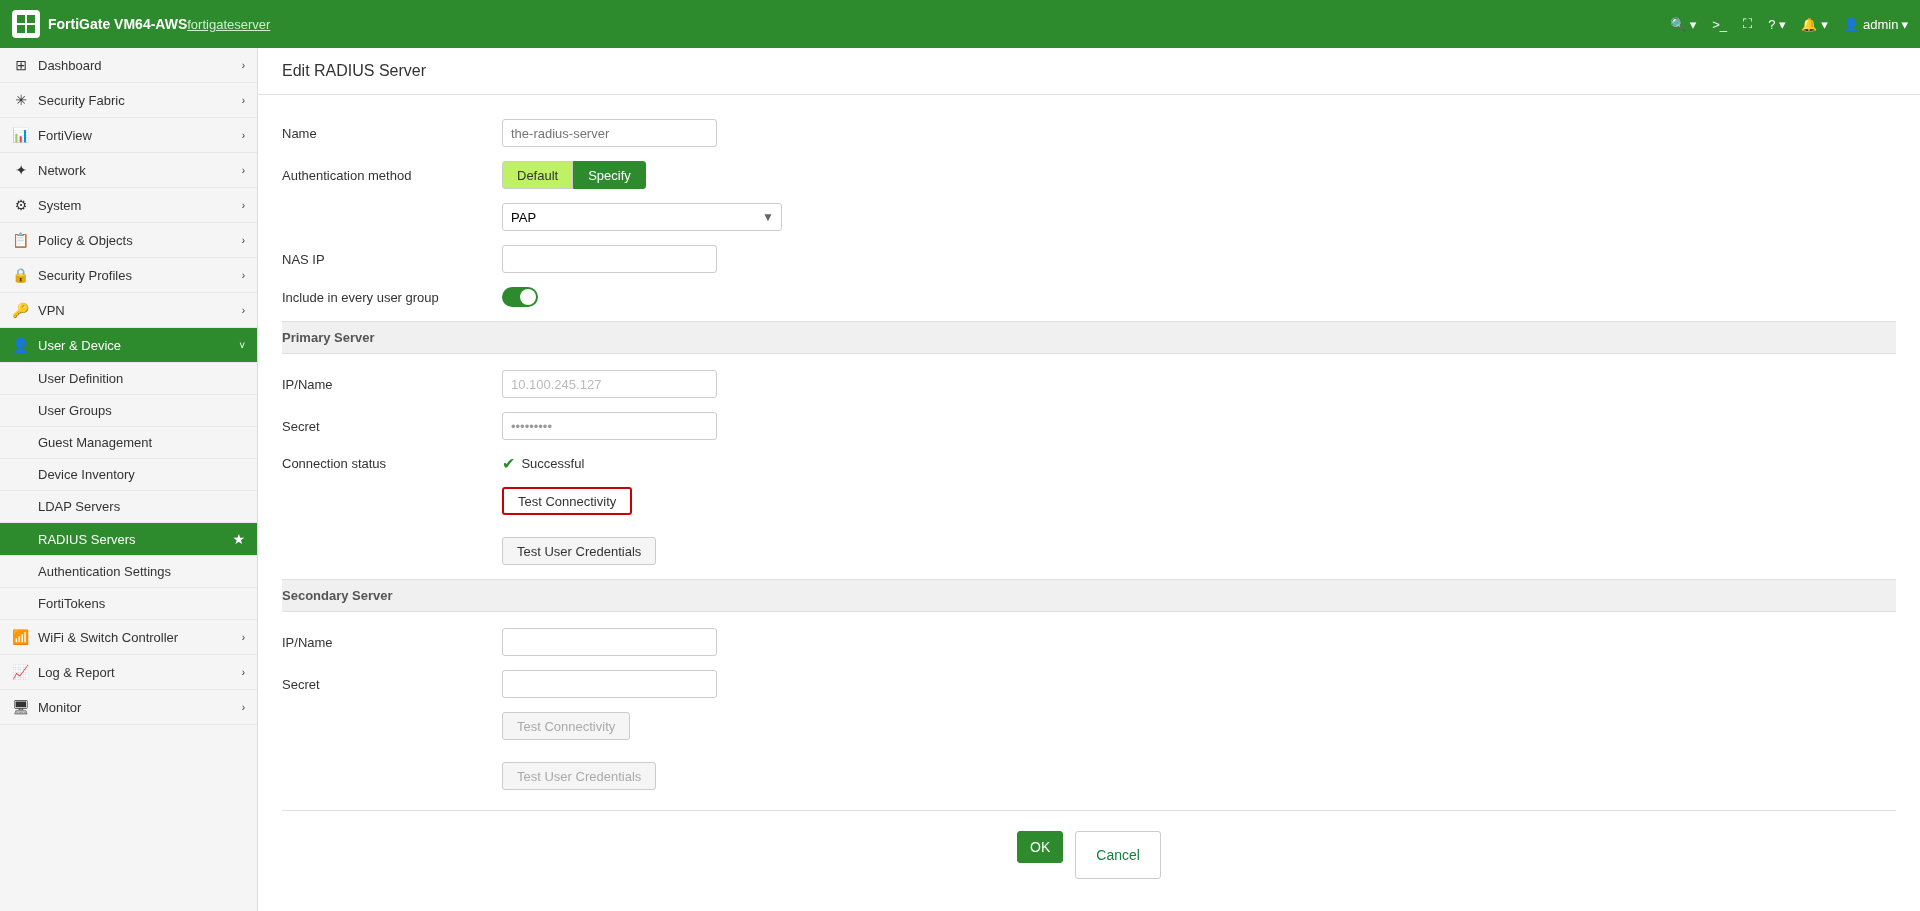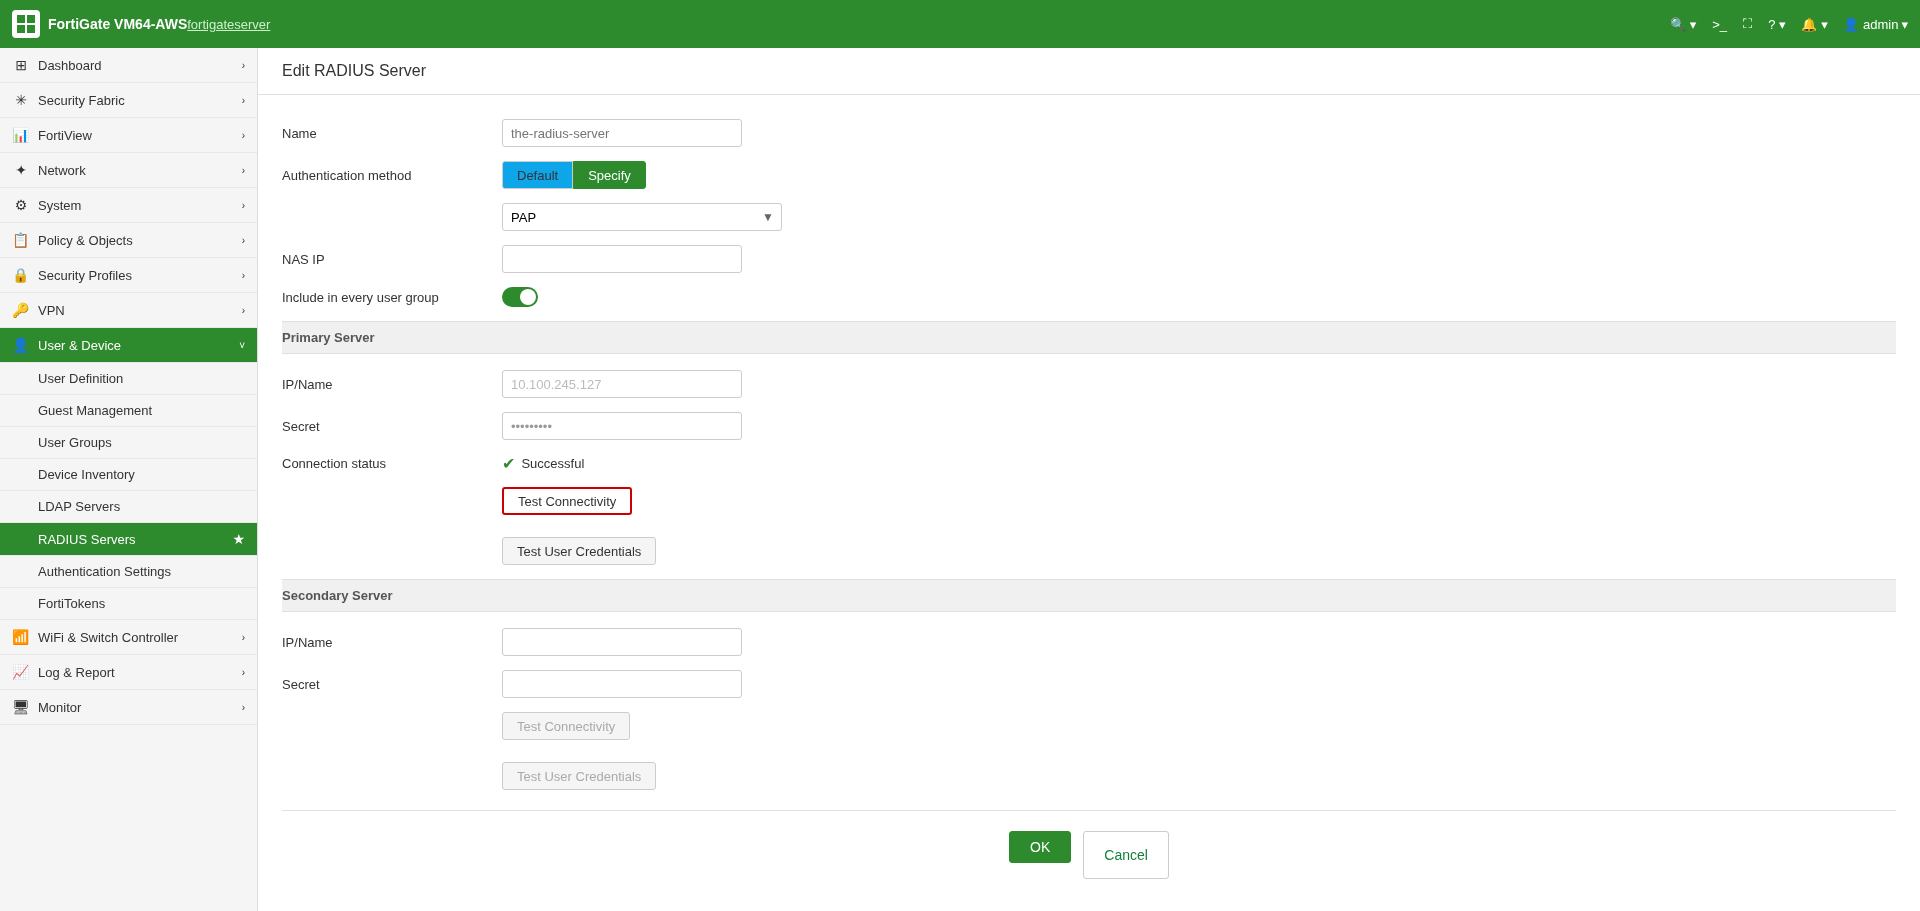--- a/index.html
+++ b/index.html
@@ -139,35 +139,35 @@
       color: #333;
       font-size: 13px;
       flex-shrink: 0;
     }
     .form-control {
       border: 1px solid #ccc;
       border-radius: 3px;
       padding: 4px 8px;
       font-size: 13px;
       height: 28px;
-      width: 240px;
+      width: 215px;
       color: #999;
       background: #fff;
     }
     .form-control.blurred { color: #bbb; }
     .auth-btn-group {
       display: flex;
     }
     .auth-btn {
       padding: 4px 14px;
       border: 1px solid #ccc;
       cursor: pointer;
       font-size: 13px;
       height: 28px;
-      background: #0ea5e9;
+      background: #bef264;
       color: #333;
     }
     .auth-btn.active {
       background: #2d8a2d;
       color: #fff;
       border-color: #2d8a2d;
     }
     .auth-btn:first-child { border-radius: 3px 0 0 3px; }
     .auth-btn:last-child { border-radius: 0 3px 3px 0; }
 
@@ -278,21 +278,21 @@
       padding: 5px 20px;
       border: 1px solid #ccc;
       border-radius: 3px;
       cursor: pointer;
       font-size: 14px;
       height: 48px;
       background: #fff;
       color: #15803d;
     }
     .btn-ok {
-      padding: 5px 20px;
+      padding: 5px 12px;
       border: 1px solid #2d8a2d;
       border-radius: 3px;
       cursor: pointer;
       font-size: 14px;
       height: 32px;
       background: #2d8a2d;
       color: #fff;
     }
   </style>
 </head>
@@ -376,24 +376,24 @@
     <div class="sidebar-item active">
       <span class="item-icon">👤</span>
       <span>User &amp; Device</span>
       <span class="chevron">˅</span>
     </div>
 
     <div class="sidebar-subitem">
       <span>User Definition</span>
     </div>
     <div class="sidebar-subitem">
+      <span>User Groups</span>
+    </div>
+    <div class="sidebar-subitem">
       <span>Guest Management</span>
-    </div>
-    <div class="sidebar-subitem">
-      <span>User Groups</span>
     </div>
     <div class="sidebar-subitem">
       <span>Device Inventory</span>
     </div>
     <div class="sidebar-subitem">
       <span>LDAP Servers</span>
     </div>
     <div class="sidebar-subitem active-sub">
       <span>RADIUS Servers</span>
       <span class="star-icon">★</span>

